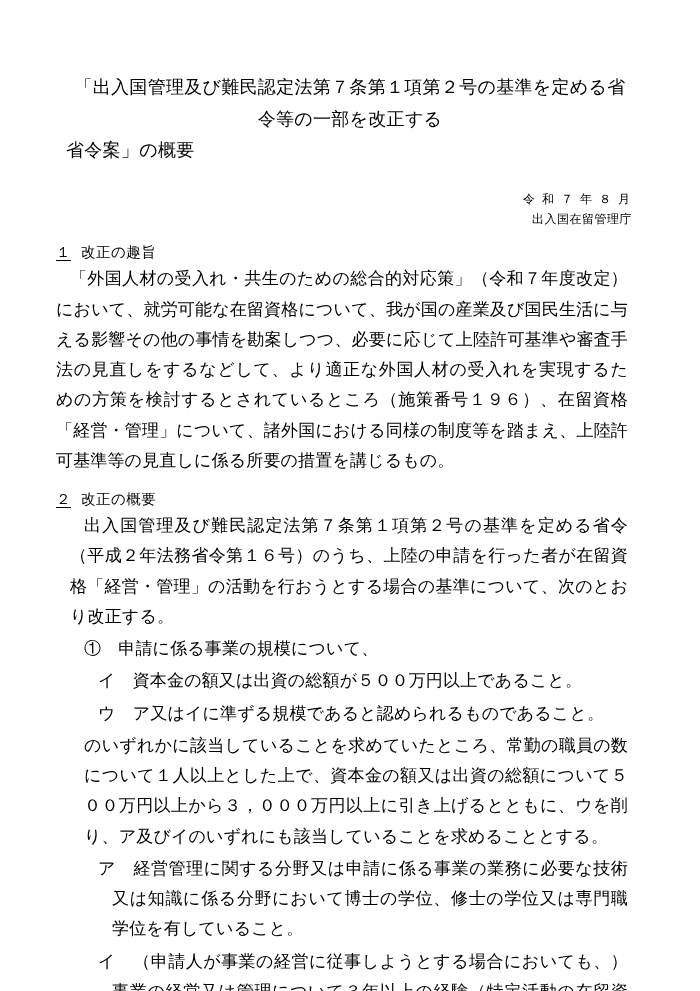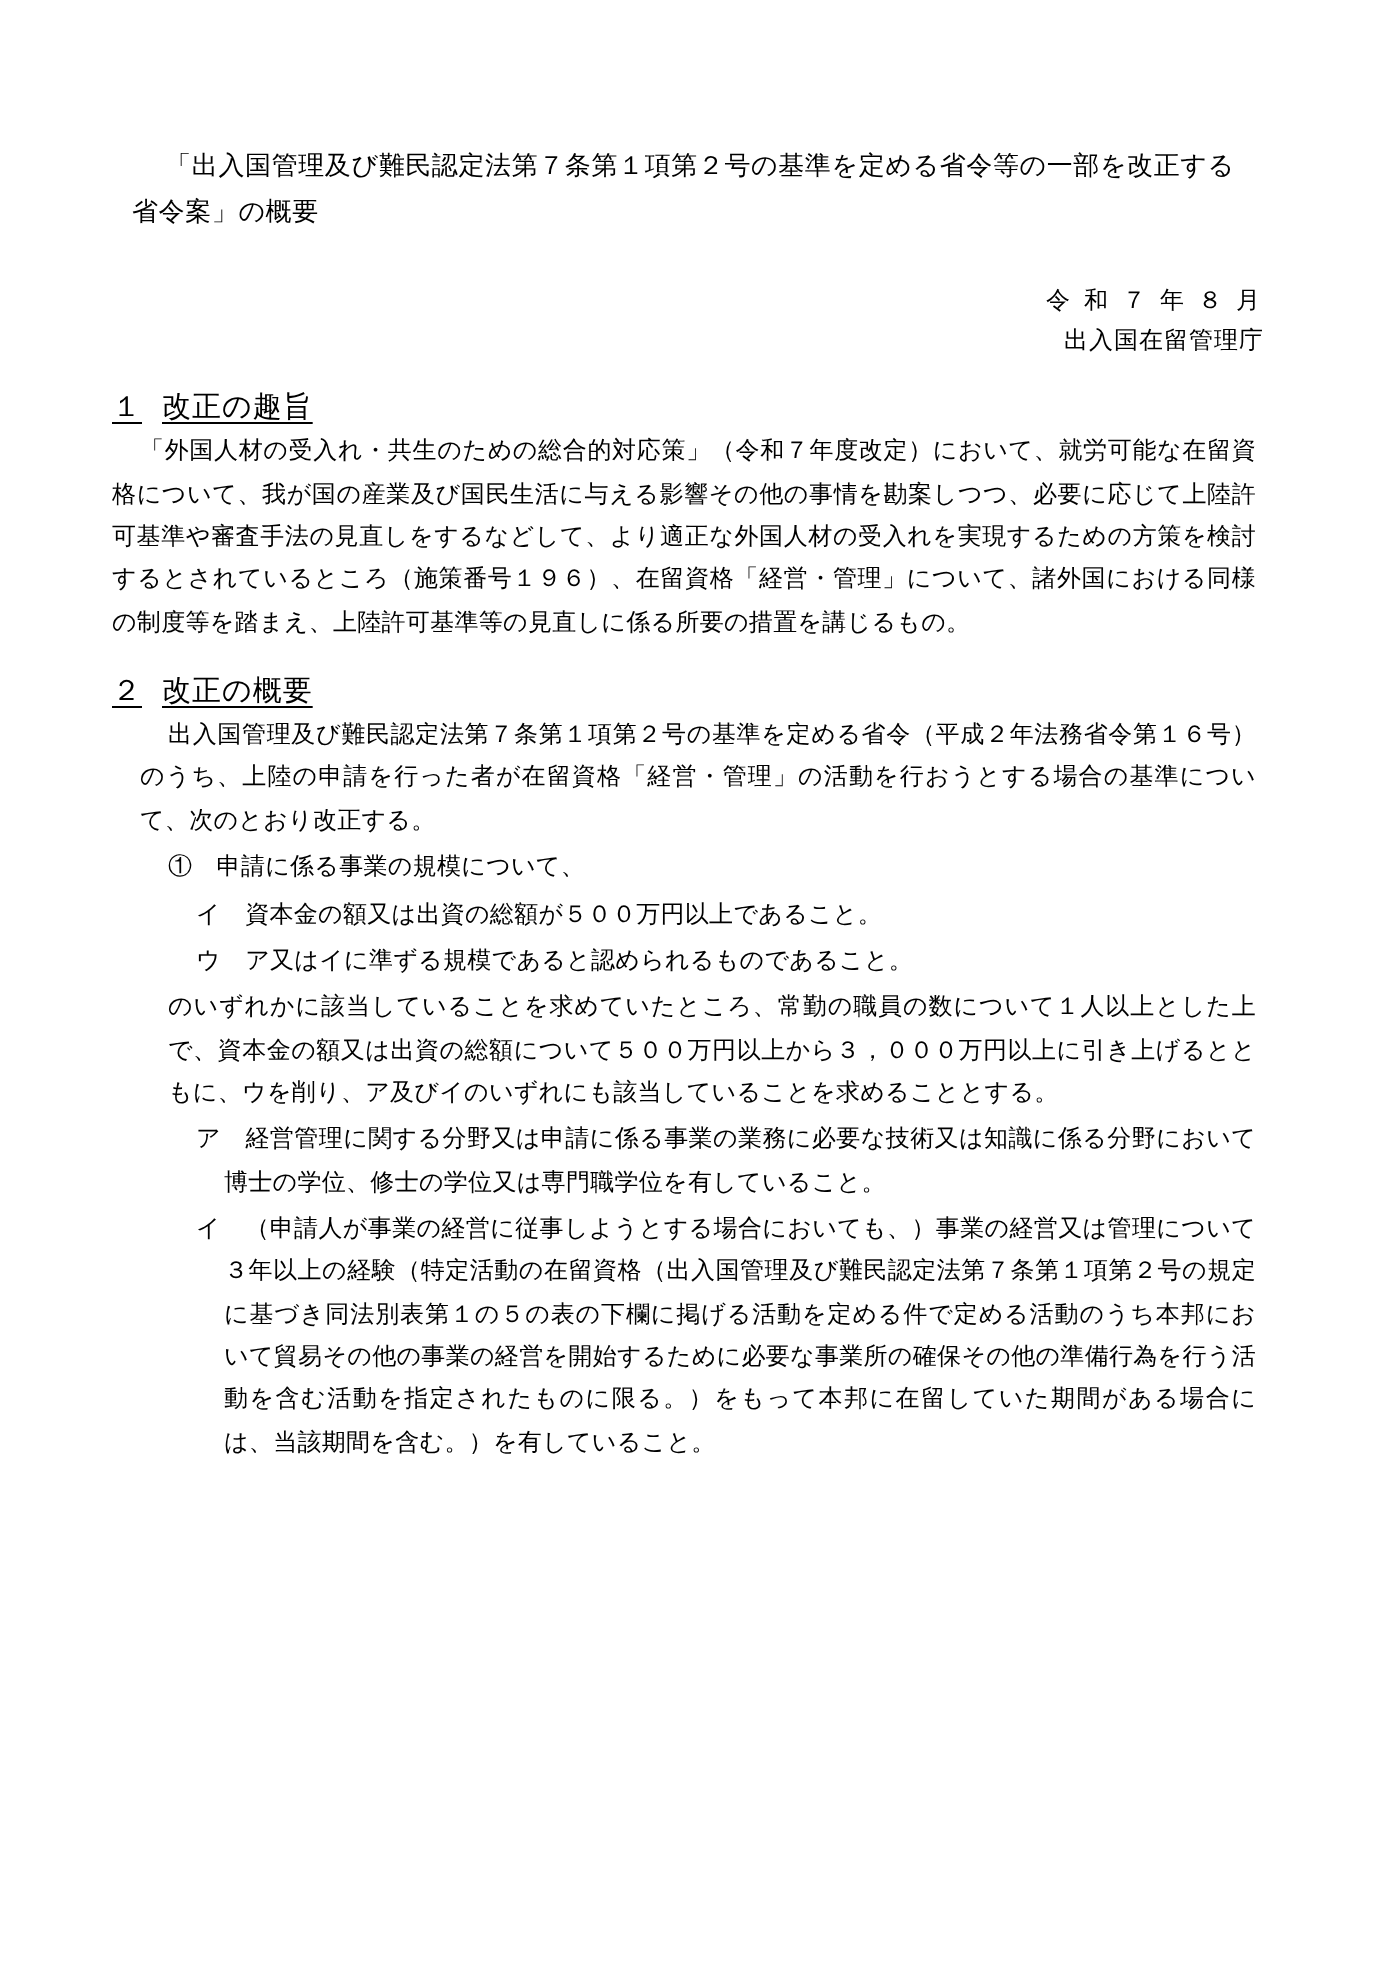--- a/index.html
+++ b/index.html
@@ -17,21 +17,21 @@
   }
   .page {
     width: 700px;
     height: 991px;
     box-sizing: border-box;
     padding: 72px 56px 40px 56px;
     position: relative;
   }
   .doc-title {
     text-align: center;
-    font-size: 13px;
+    font-size: 18px;
     line-height: 1.75;
     letter-spacing: 0.3px;
     margin: 0 10px 0 10px;
     font-weight: 400;
   }
   .title-line-1 { display: block; }
   .title-line-2 { display: block; text-align: left; }
 
   .meta-block {
     margin-top: 22px;
@@ -47,27 +47,26 @@
     font-size: 14.5px;
     margin-top: 14px;
     margin-bottom: 2px;
     letter-spacing: 0.5px;
   }
   .section-heading .num {
     text-decoration: underline;
     text-underline-offset: 3px;
   }
   .section-heading .txt {
-    text-decoration: underline;
     text-underline-offset: 3px;
     margin-left: 10px;
   }
 
   p.body-text {
-    font-size: 12px;
+    font-size: 17px;
     line-height: 1.78;
     margin: 2px 16px 0 0;
     text-align: justify;
     text-justify: inter-ideograph;
     letter-spacing: 0.15px;
   }
   .indent-1 { text-indent: 14px; }
   .lvl-1 { padding-left: 14px; }
   .lvl-2 { padding-left: 28px; }
   .hang-2 {

